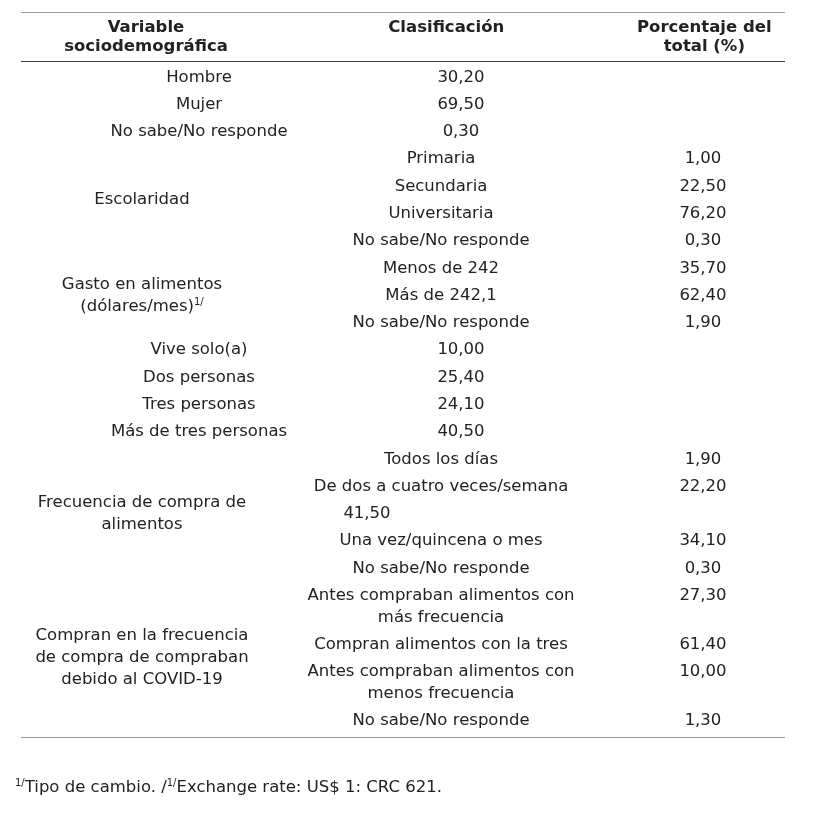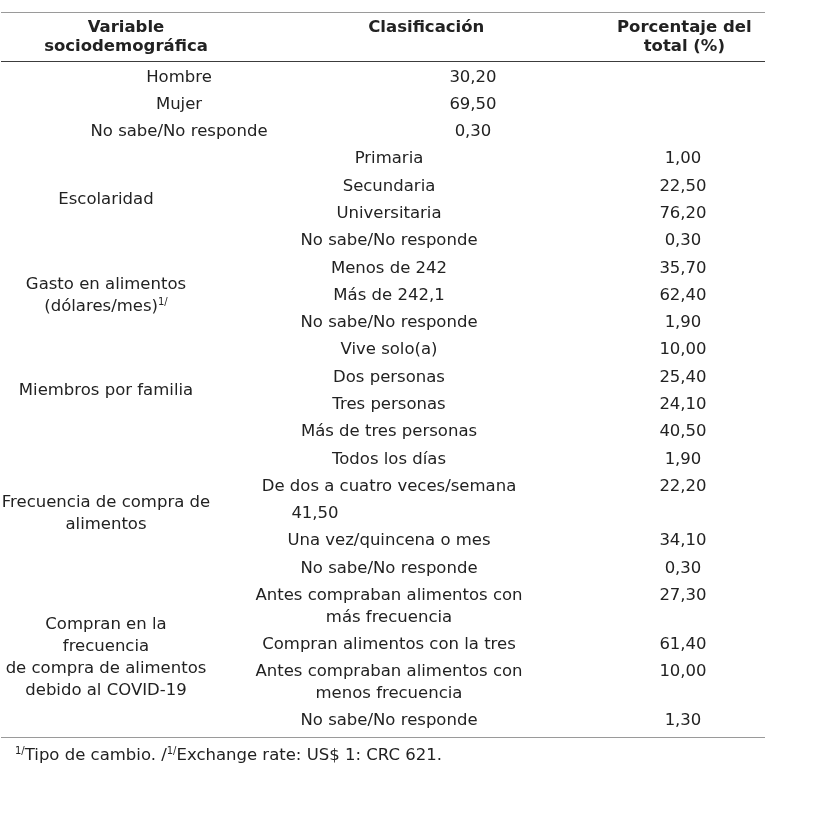--- a/index.html
+++ b/index.html
@@ -1,43 +1,43 @@
 <!DOCTYPE html>
 <html><head>
 <meta charset="utf-8">
 <style>
   html, body { margin: 0; padding: 0; background: #ffffff; }
   body {
     width: 815px; height: 828px; position: relative; overflow: hidden;
     font-family: "DejaVu Sans", sans-serif; color: #222222;
   }
-  .table-wrap { position: absolute; left: 1px; top: 12px; width: 764px; }
+  .table-wrap { position: absolute; left: 21px; top: 12px; width: 764px; }
   .rule-top { height: 0; border-top: 1.5px solid #9a9a9a; }
   .rule-head { height: 0; border-top: 1.5px solid #3c3c3c; }
   .rule-bottom { height: 0; border-top: 1.5px solid #9a9a9a; }
   .header { display: flex; height: 48px; font-weight: bold; font-size: 16.5px; line-height: 19px; }
   .header .cell { padding-top: 4px; }
   .col-var { width: 254px; text-align: center; }
   .col-cls { width: 336px; text-align: center; margin-left: 10px; }
   .col-pct { width: 164px; text-align: center; margin-left: 12px; }
   .header .col-var { padding-top: 4px; }
   .body { position: relative; }
   .group { display: flex; align-items: center; }
   .group .col-var { font-size: 16.5px; line-height: 22px; }
   .rows { display: flex; flex-direction: column; }
-  .row { display: flex; font-size: 16.5px; gap: 32px; }
+  .row { display: flex; font-size: 16.5px; }
   .row .col-cls, .row .col-pct { line-height: 22px; }
   .row { padding: 2.65px 0; }
   .row.multi { padding: 2.5px 0; }
   .row .col-cls { margin-left: 0; width: 336px; }
   .row .col-pct { margin-left: 12px; }
   .rows { margin-left: 10px; }
   sup { font-size: 10px; line-height: 0; vertical-align: 6px; }
   .footnote {
-    position: absolute; left: 15px; top: 744px;
+    position: absolute; left: 15px; top: 776px;
     font-size: 16.5px; line-height: 22px; color: #222222;
   }
   .body { padding-top: 1px; padding-bottom: 3px; }
 </style>
 </head>
 <body>
 
 <div class="table-wrap">
   <div class="rule-top"></div>
   <div class="header">
@@ -129,23 +129,20 @@
           </div>
           <div class="row">
             <div class="col-cls">
               <div>No sabe/No responde</div>
             </div>
             <div class="col-pct">1,90</div>
           </div>
         </div>
       </div>
       <div class="group">
-        <div class="col-var">
-          <div><span>Miembros por familia</span></div>
-        </div>
         <div class="rows">
           <div class="row">
             <div class="col-cls">
               <div>Vive solo(a)</div>
             </div>
             <div class="col-pct">10,00</div>
           </div>
           <div class="row">
             <div class="col-cls">
               <div>Dos personas</div>
@@ -197,21 +194,21 @@
             <div class="col-cls">
               <div>No sabe/No responde</div>
             </div>
             <div class="col-pct">0,30</div>
           </div>
         </div>
       </div>
       <div class="group">
         <div class="col-var">
           <div><span>Compran en la frecuencia</span></div>
-          <div><span>de compra de alimentos</span></div>
+          <div><span>de compra de compraban</span></div>
           <div><span>debido al COVID-19</span></div>
         </div>
         <div class="rows">
           <div class="row multi">
             <div class="col-cls">
               <div>Antes compraban alimentos con</div>
               <div>más frecuencia</div>
             </div>
             <div class="col-pct">27,30</div>
           </div>

